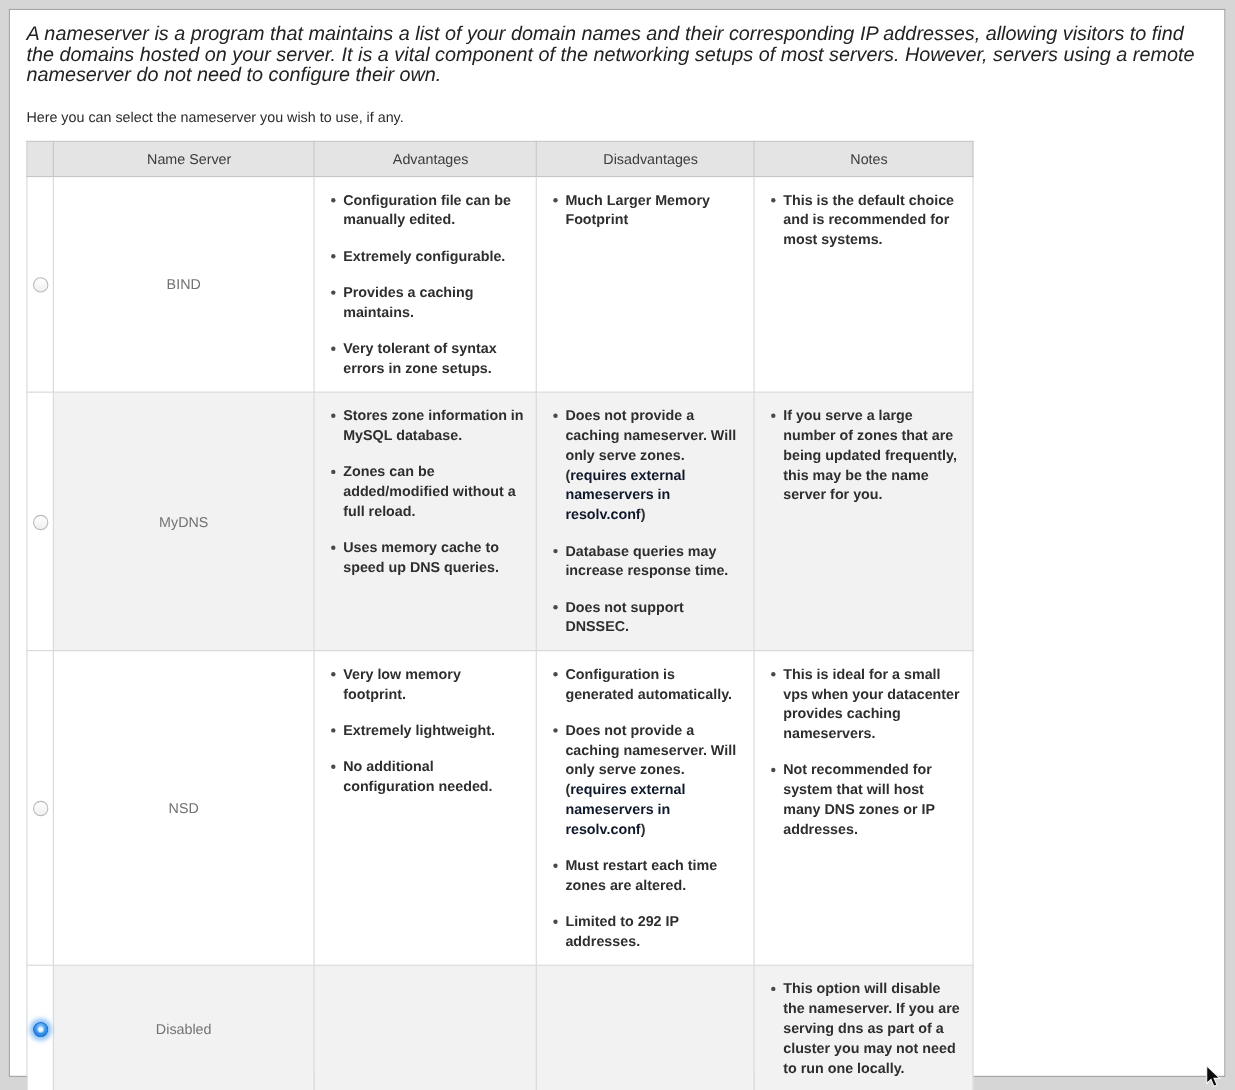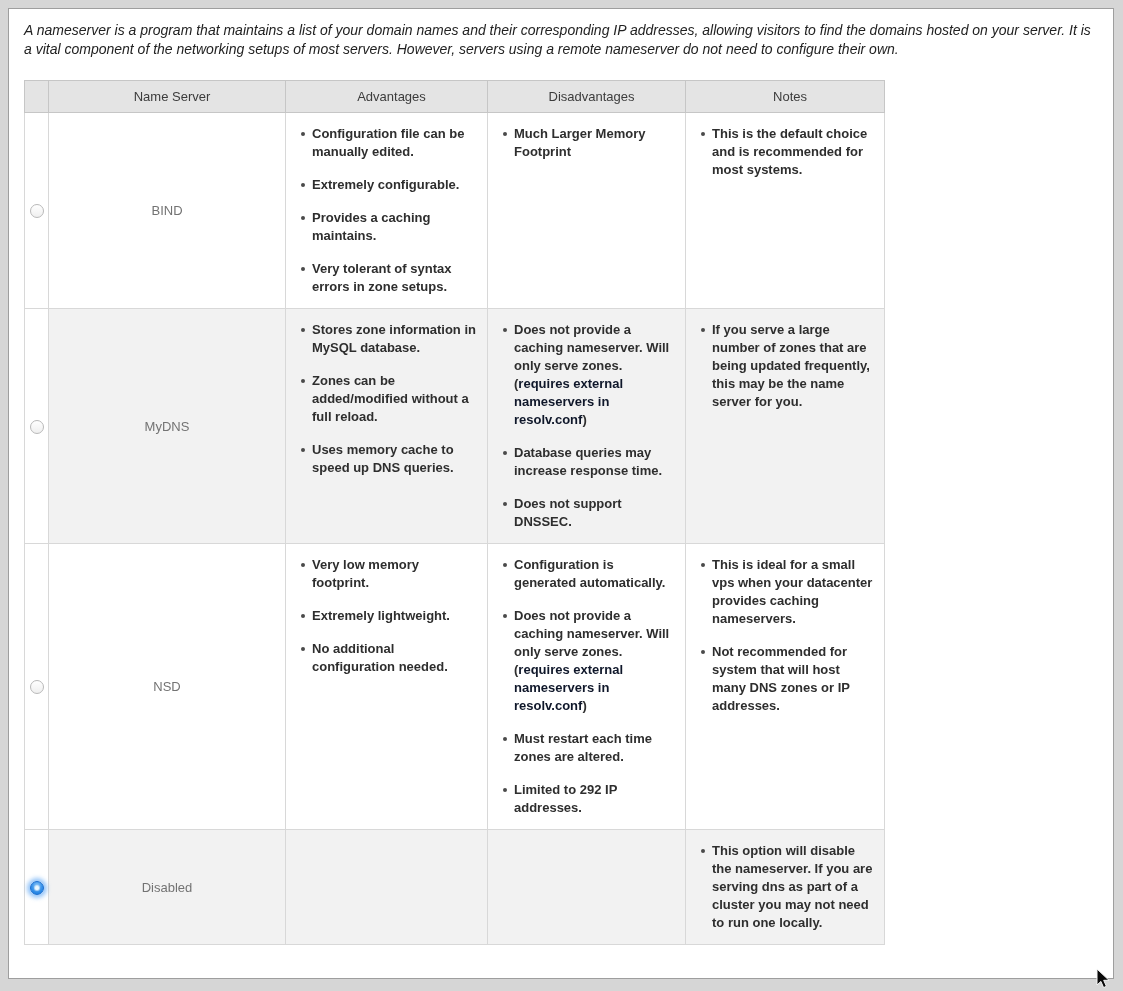--- a/index.html
+++ b/index.html
@@ -11,21 +11,21 @@
   }
   .panel{
     position:absolute;left:8px;top:8px;width:1106px;height:971px;
     background:#ffffff;border:1px solid #9e9e9e;box-sizing:border-box;
   }
   .panel-inner{padding:12px 15px 0 15px;}
   .page-title{
     font-size:15px;font-weight:bold;color:#1c1c1c;margin:0 0 7px 0;line-height:20px;
   }
   .page-desc{
-    font-style:italic;font-size:14px;color:#222;line-height:19px;
+    font-style:italic;font-size:18px;color:#222;line-height:19px;
     margin:0 0 21px 0;max-width:1076px;
   }
   .page-prompt{
     font-size:13px;color:#2b2b2b;margin:0 0 13px 0;line-height:16px;
   }
   table.ns-table{
     border-collapse:collapse;table-layout:fixed;width:860px;
     font-size:13px;color:#2e2e2e;
   }
   .ns-table th{
@@ -77,20 +77,21 @@
   }
   
   .mouse-cursor{position:absolute;left:1096px;top:968px;width:15px;height:22px;z-index:10;}
 </style>
 </head>
 <body>
 
 <div class="panel">
   <div class="panel-inner">
     <p class="page-desc">A nameserver is a program that maintains a list of your domain names and their corresponding IP addresses, allowing visitors to find the domains hosted on your server. It is a vital component of the networking setups of most servers. However, servers using a remote nameserver do not need to configure their own.</p>
+    <p class="page-prompt">Here you can select the nameserver you wish to use, if any.</p>
 
     <table class="ns-table">
       <colgroup>
         <col class="col-radio">
           <col class="col-name">
           <col class="col-adv">
           <col class="col-dis">
           <col class="col-notes">
       </colgroup>
       <thead>

